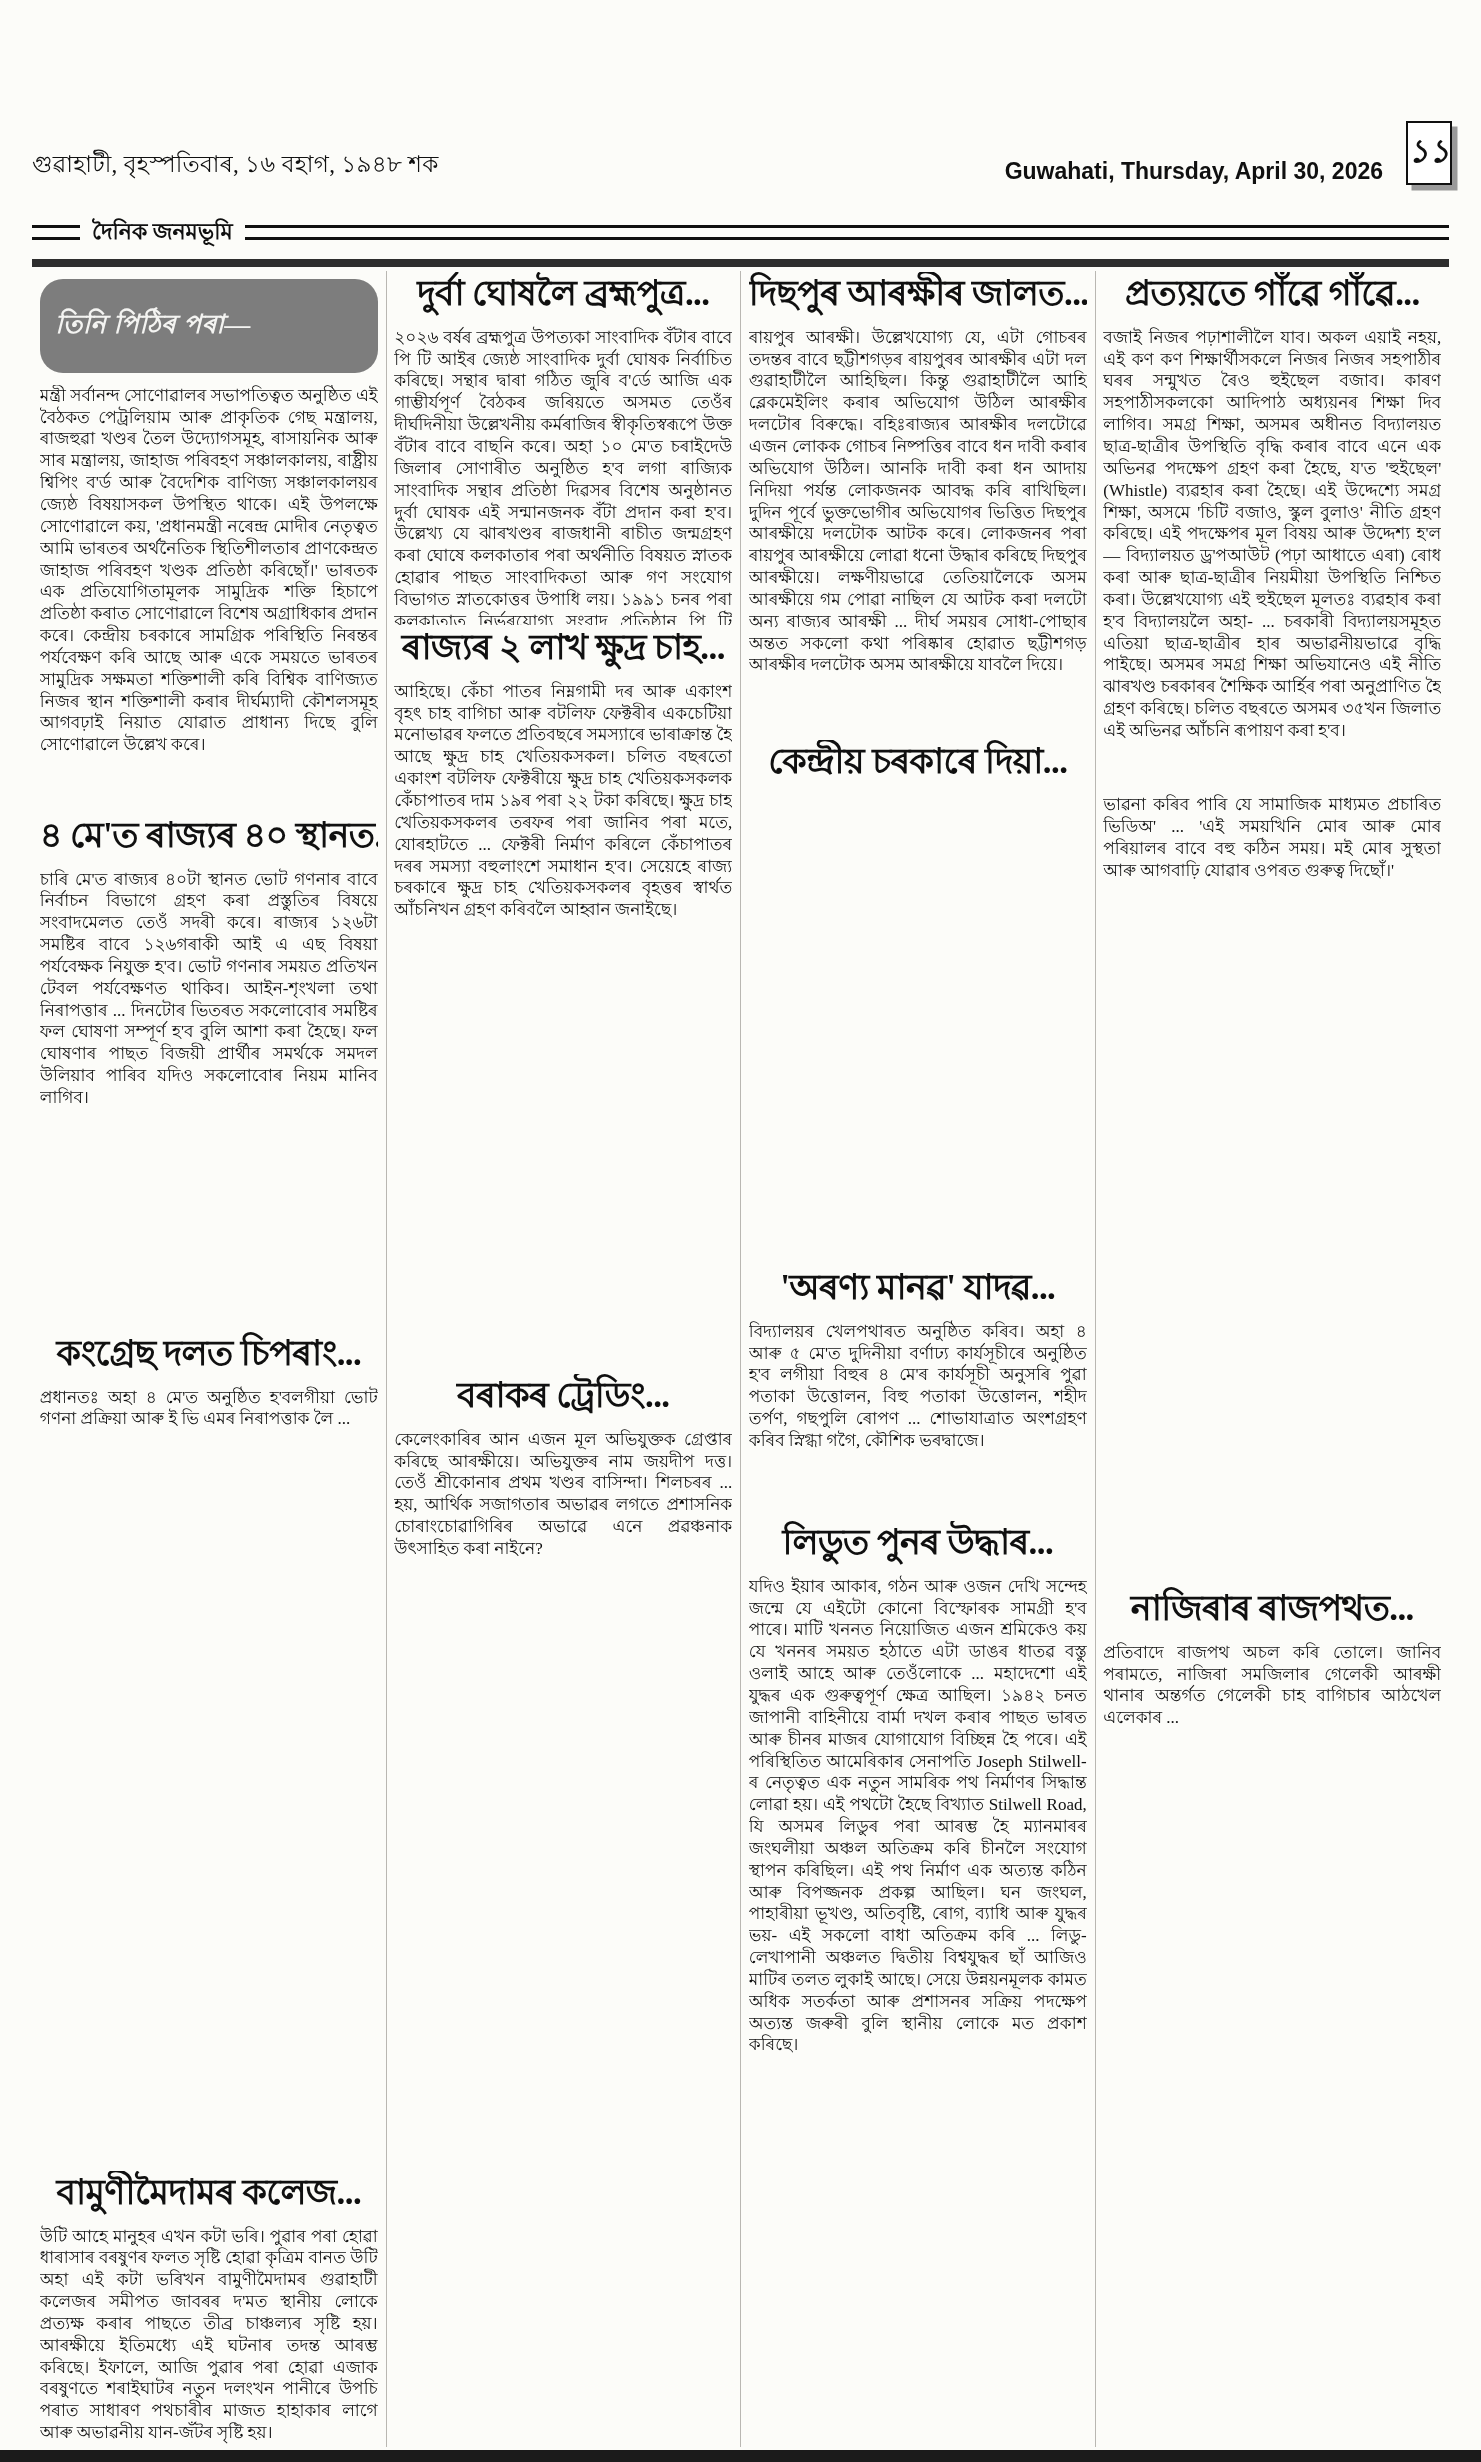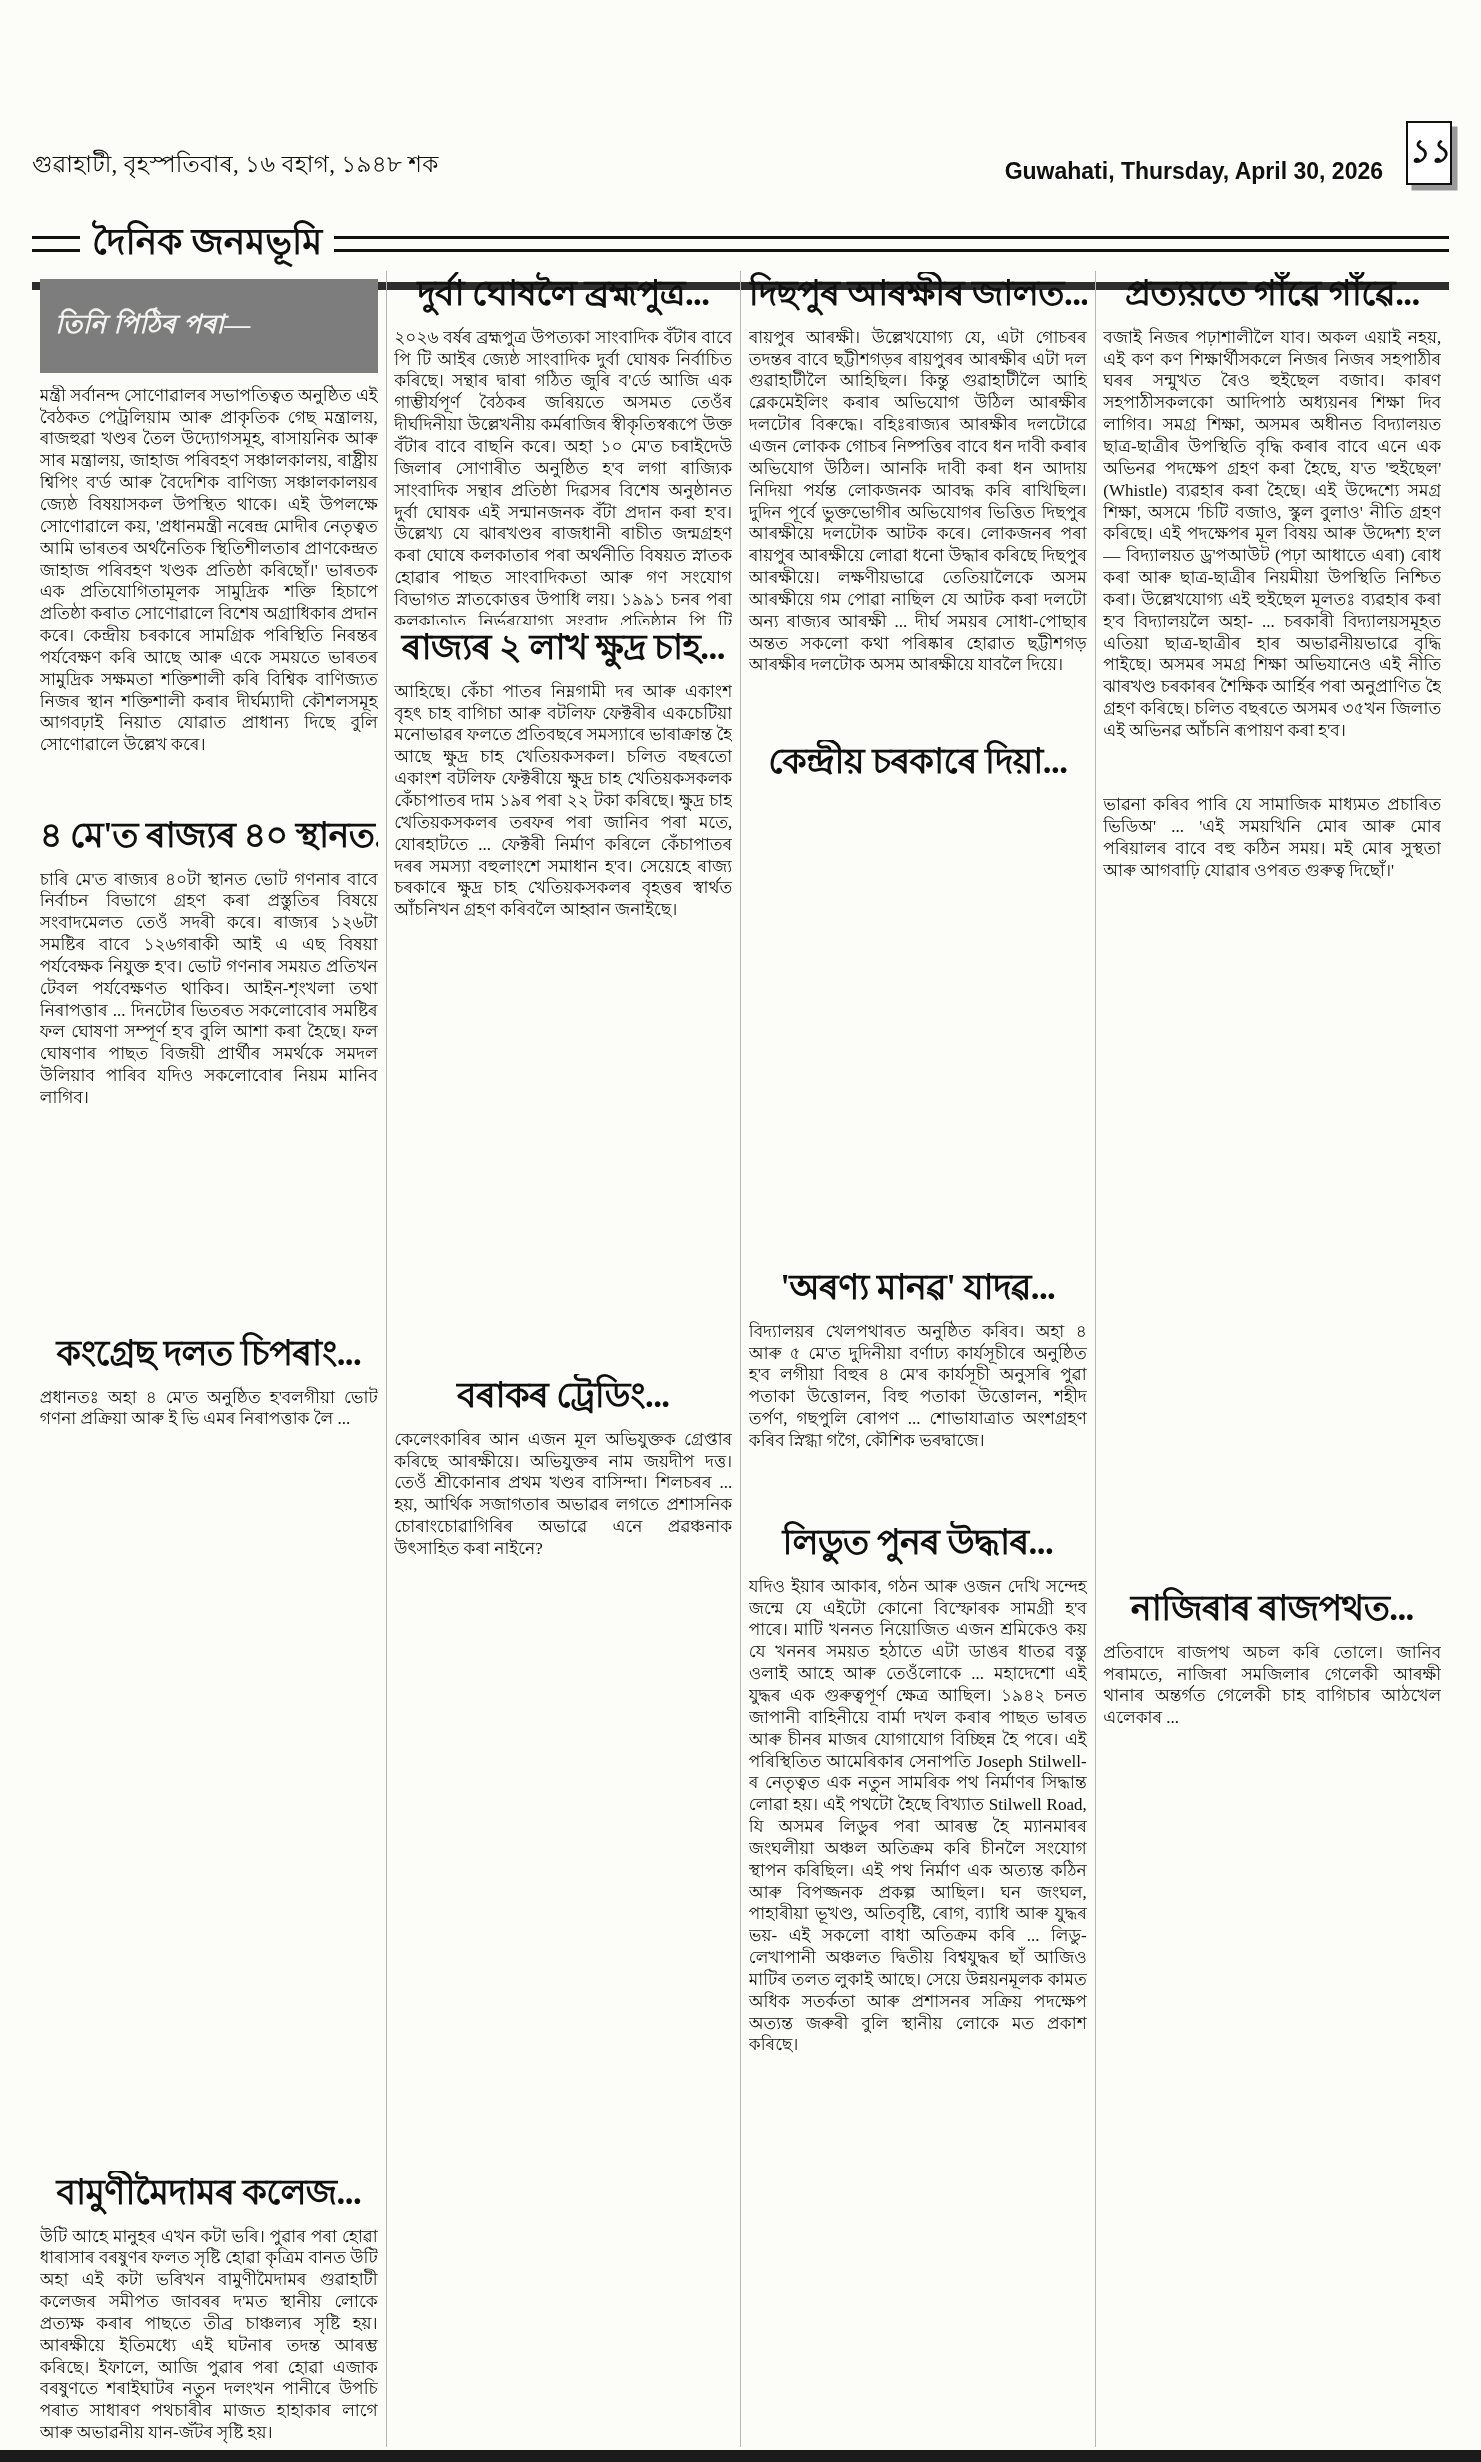--- a/index.html
+++ b/index.html
@@ -19,32 +19,32 @@
     position:absolute;right:29px;top:121px;width:42px;height:60px;
     background:#fff;border:2.2px solid #101010;
     box-shadow:5.5px 5.5px 0 #9a9a9a;
     display:flex;align-items:center;justify-content:center;
     font-size:32px;font-weight:700;font-style:italic;
   }
   .masthead-row{display:flex;align-items:center;margin-top:29px;}
   .mast-rule{height:9.4px;border-top:3.9px solid #101010;border-bottom:3.9px solid #101010;}
   .mast-rule.left{width:48px;}
   .mast-rule.right{flex:1;}
-  .mast-title{font-size:36px;font-weight:700;padding:0 12px;white-space:nowrap;}
+  .mast-title{font-size:22px;font-weight:700;padding:0 12px;white-space:nowrap;}
   .header-divider{height:7.8px;background:#2e2e2e;margin-top:7.8px;}
   .news-columns{
     position:absolute;left:32px;right:32px;top:271px;bottom:15px;
     display:flex;overflow:hidden;
   }
   .news-column{flex:1 1 0;padding:0 7.8px;overflow:hidden;min-width:0;}
   .news-column + .news-column{border-left:1.1px solid #b9b7b2;}
   .continued-box{
     background:#7d7d7d;color:#f4f4f2;height:94px;margin:7.8px 0 12px 0;
     display:flex;align-items:center;padding-left:15.5px;
-    font-size:26px;font-weight:700;font-style:italic;letter-spacing:0.6px;
+    font-size:26px;font-weight:700;font-style:italic;letter-spacing:0.6px;border-radius:23px;
   }
   .article{overflow:hidden;}
   .headline{
     margin:1px 0 11px 0;text-align:center;font-weight:700;
     font-size:35px;line-height:1.25;white-space:nowrap;overflow:hidden;
     letter-spacing:-0.6px;
   }
   .body-text{
     margin:0;font-size:17px;line-height:1.285;text-align:justify;
     word-break:normal;

